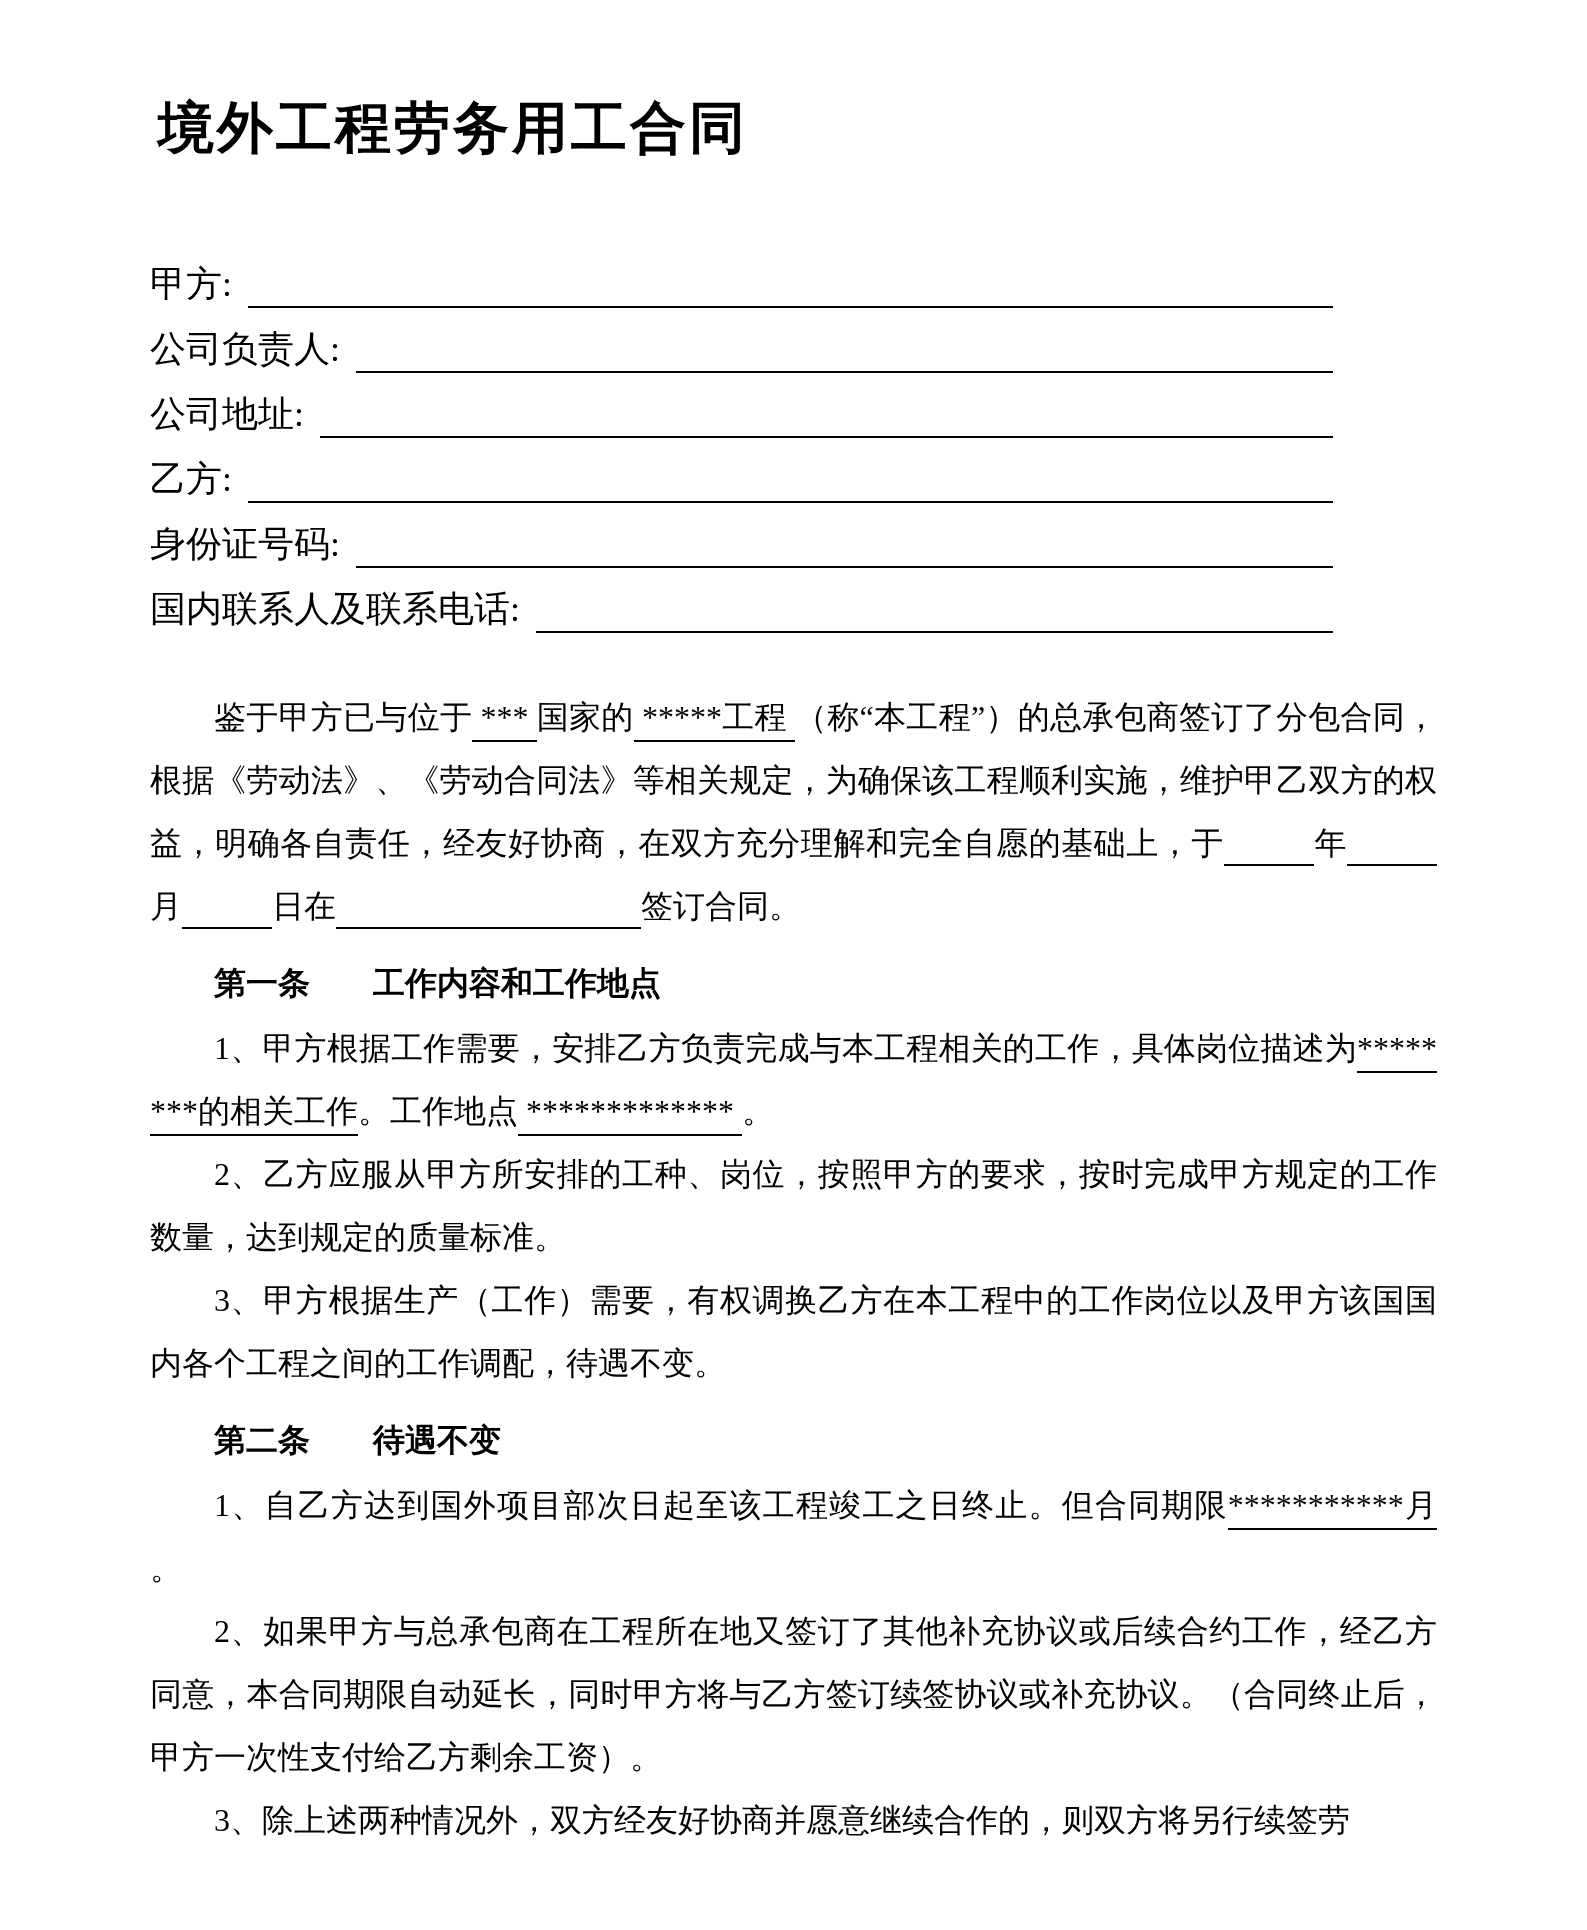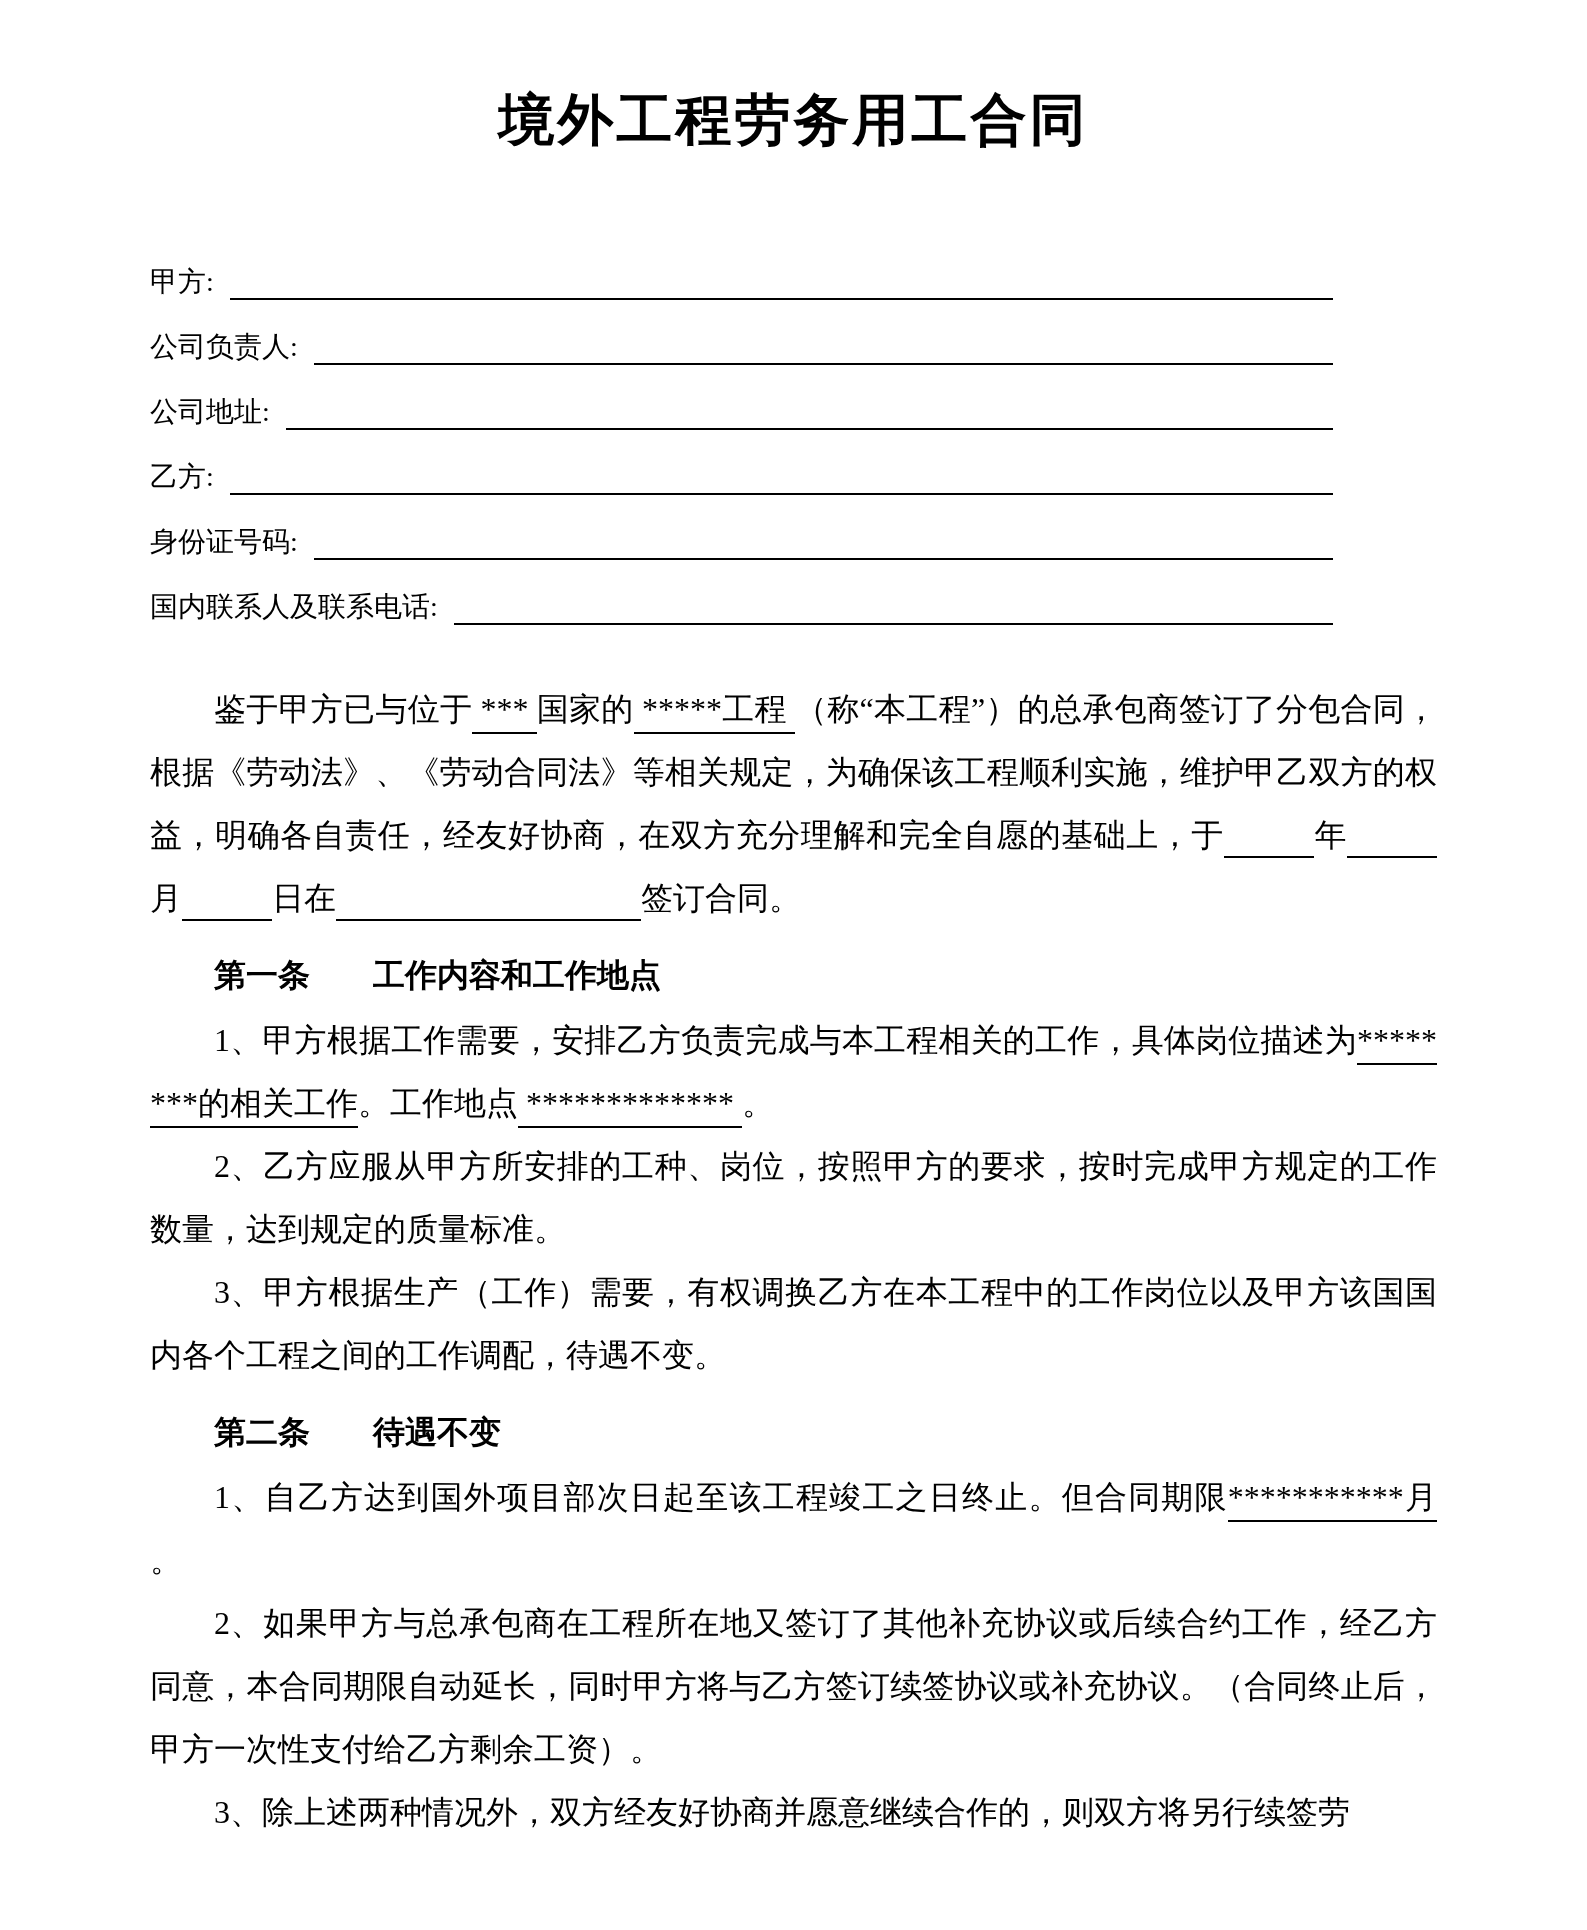--- a/index.html
+++ b/index.html
@@ -10,35 +10,34 @@
     color: #000000;
     -webkit-font-smoothing: antialiased;
   }
   .page {
     box-sizing: border-box;
     width: 1587px; height: 1930px;
     padding: 88px 150px 0 150px;
     background: #ffffff;
   }
   .doc-title {
-    margin: 0;
+    margin: 8px;
     font-size: 56px;
     font-weight: bold;
-    text-align: center;
     letter-spacing: 3px;
     line-height: 1.15;
   }
   .fields { margin-top: 92px; }
   .field-row {
     display: flex;
     align-items: flex-end;
     height: 65px;
   }
   .field-label {
-    font-size: 28px;
+    font-size: 36px;
     line-height: 1.25;
     padding-bottom: 10px;
     white-space: nowrap;
   }
   .field-line {
     flex: 1 1 auto;
     margin-left: 16px;
     margin-right: 104px;
     margin-bottom: 9px;
     border-bottom: 2px solid #000000;

